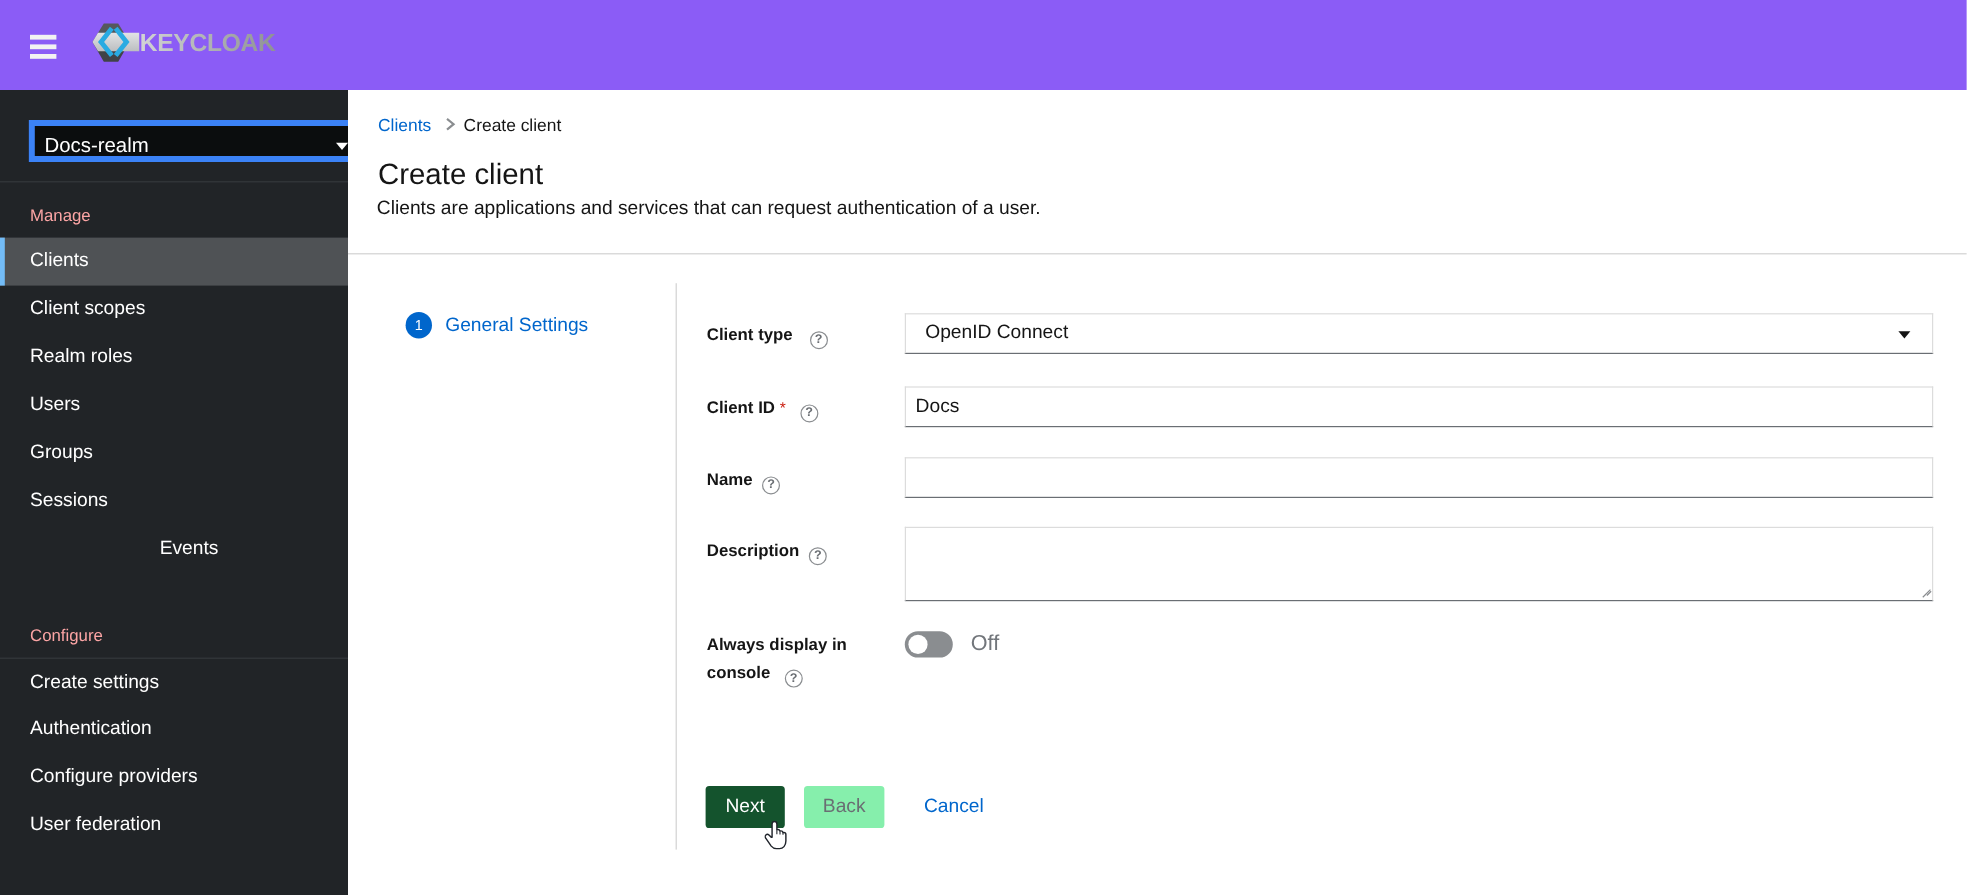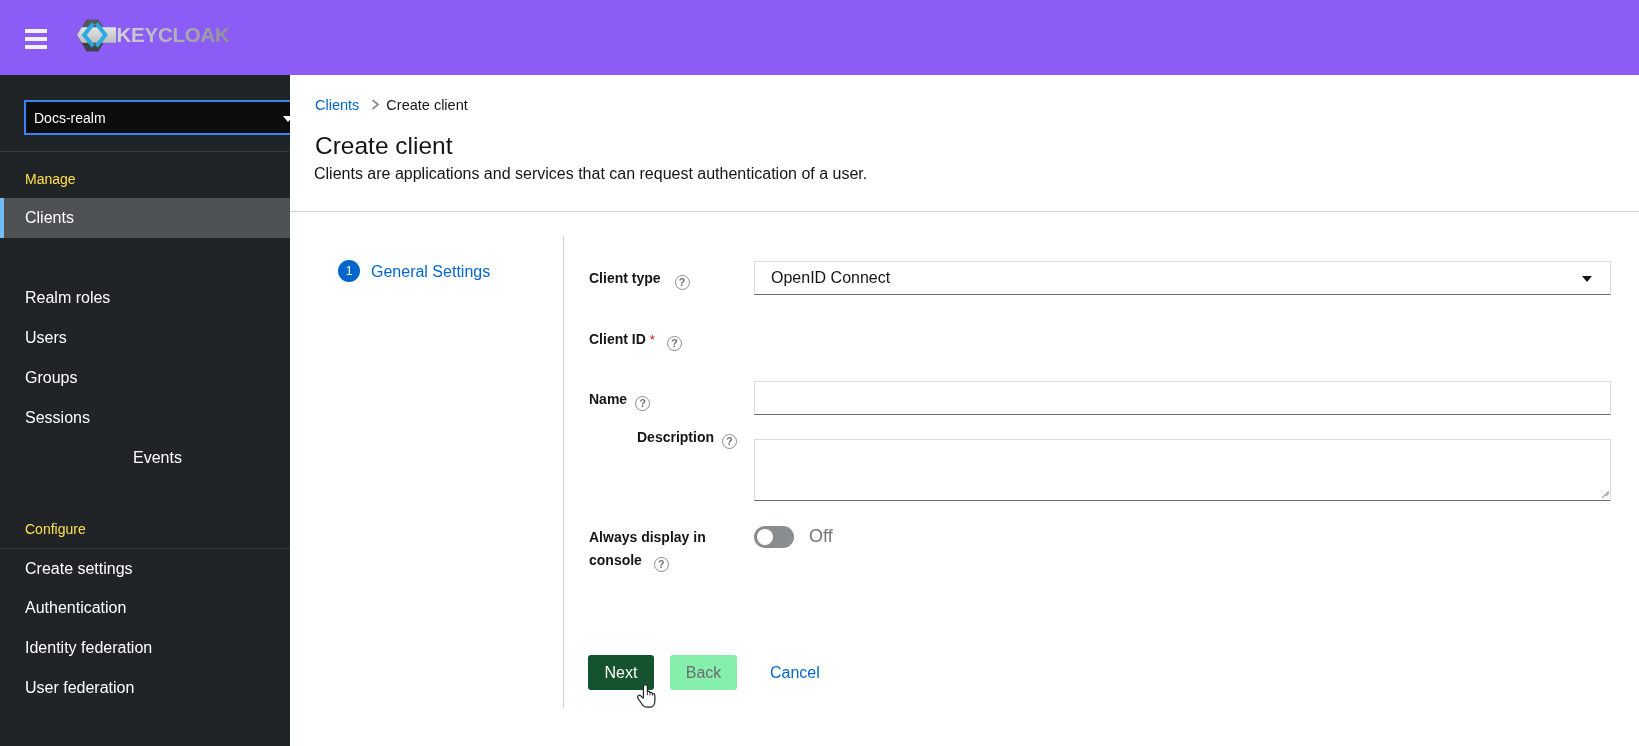--- a/index.html
+++ b/index.html
@@ -5,24 +5,24 @@
 * { margin:0; padding:0; box-sizing:border-box; }
 html,body { width:1639px; height:746px; font-family:"Liberation Sans",sans-serif; background:#fff; overflow:hidden; position:relative; }
 
 
 #masthead { position:absolute; left:0; top:0; width:1639px; height:75px; background:#8b5cf6; }
 #burger { position:absolute; left:25px; top:29px; width:22px; height:21px; }
 #burger div { height:4px; background:#f2f2f2; margin-bottom:4px; }
 
 
 #sidebar { position:absolute; left:0; top:75px; width:290px; height:671px; background:#212427; }
-#realmbox { position:absolute; left:24px; top:25px; width:288px; height:35px; background:#0b0d0e; border:2px solid #3b82f6; color:#fff; font-size:14px; line-height:33px; padding-left:8px; }
+#realmbox { position:absolute; left:24px; top:25px; width:288px; height:35px; background:#0b0d0e; border:5px solid #3b82f6; color:#fff; font-size:17px; line-height:33px; padding-left:8px; }
 #realmbox .caret { position:absolute; right:17px; top:14px; width:0; height:0; border-left:5.5px solid transparent; border-right:5.5px solid transparent; border-top:6.5px solid #fff; }
 .sidesep { position:absolute; left:0; width:290px; height:1px; background:#35383c; }
-.navtitle { position:absolute; left:25px; font-size:14px; color:#fde047; }
+.navtitle { position:absolute; left:25px; font-size:14px; color:#fca5a5; }
 .navitem { position:absolute; left:0; width:290px; height:40px; line-height:40px; padding-left:25px; color:#fff; font-size:16px; }
 .navitem.sel { background:#4f5255; border-left:4px solid #73bcf7; padding-left:21px; }
 
 
 #content { position:absolute; left:290px; top:75px; width:1349px; height:671px; background:#fff; }
 #breadcrumb { position:absolute; left:25px; top:22px; font-size:14.5px; }
 #breadcrumb a { color:#0066cc; text-decoration:none; }
 #breadcrumb .cur { color:#151515; }
 #breadcrumb .chev { display:inline-block; margin:0 6px 0 12px; }
 h1 { position:absolute; left:25px; top:57px; font-size:24.5px; font-weight:400; color:#151515; letter-spacing:0; }
@@ -83,30 +83,31 @@
     <polyline points="19.4,4.6 28.4,15.9 19.4,27.2" fill="none" stroke="#29abe2" stroke-width="4"></polyline>
     <text x="39.5" y="23.4" font-family="Liberation Sans, sans-serif" font-weight="700" font-size="20.5" letter-spacing="-0.25" fill="url(#textg)">KEYCLOAK</text>
   </svg>
 </div>
 
 <div id="sidebar">
   <div id="realmbox">Docs-realm<span class="caret"></span></div>
   <div class="sidesep" style="top:76px;"></div>
   <div class="navtitle" style="top:96px;">Manage</div>
   <div class="navitem sel" style="top:123px;">Clients</div>
+  <div class="navitem" style="top:163px;">Client scopes</div>
   <div class="navitem" style="top:203px;">Realm roles</div>
   <div class="navitem" style="top:243px;">Users</div>
   <div class="navitem" style="top:283px;">Groups</div>
   <div class="navitem" style="top:323px;">Sessions</div>
   <div class="navitem" style="top:363px;text-align:center;">Events</div>
   <div class="navtitle" style="top:446px;">Configure</div>
   <div class="sidesep" style="top:473px;"></div>
   <div class="navitem" style="top:474px;">Create settings</div>
   <div class="navitem" style="top:513px;">Authentication</div>
-  <div class="navitem" style="top:553px;">Identity federation</div>
+  <div class="navitem" style="top:553px;">Configure providers</div>
   <div class="navitem" style="top:593px;">User federation</div>
 </div>
 
 <div id="content">
   <div id="breadcrumb">
     <a href="#">Clients</a><svg class="chev" width="9" height="11" viewBox="0 0 9 11">
         <path d="M1.5 1 L7 5.5 L1.5 10" fill="none" stroke="#8a8d90" stroke-width="1.8"></path>
       </svg><span class="cur">Create client</span>
   </div>
   <h1>Create client</h1>
@@ -115,25 +116,26 @@
   <div id="vdivider"></div>
 
   <div id="stepcircle">1</div>
   <div id="steplabel">General Settings</div>
 
   <div class="flabel" style="top:195px;">Client type<span class="help" style="margin-left:14px;">?</span></div>
   <div class="ctl h34" style="top:186px;padding-left:16px;">OpenID Connect</div>
   <div id="selcaret"></div>
 
   <div class="flabel" style="top:256px;">Client ID<span class="req">*</span><span class="help" style="margin-left:12px;">?</span></div>
+  <div class="ctl h34" style="top:247px;">Docs</div>
 
   <div class="flabel" style="top:316px;">Name<span class="help">?</span></div>
   <div class="ctl h34" style="top:306px;"></div>
 
-  <div class="flabel" style="top:354px;margin-left:48px;">Description<span class="help">?</span></div>
+  <div class="flabel" style="top:375px;">Description<span class="help">?</span></div>
   <div class="ctl" id="descarea"></div>
   <div id="resizer">
     <div style="left:0px;top:8px;width:9px;transform:rotate(-45deg);"></div>
     <div style="left:4px;top:8px;width:5px;transform:rotate(-45deg);"></div>
   </div>
 
   <div class="flabel" style="top:451px;line-height:23px;">Always display in<br>console <span class="help">?</span></div>
   <div id="toggle">
       <div class="knob"></div>
     </div>

